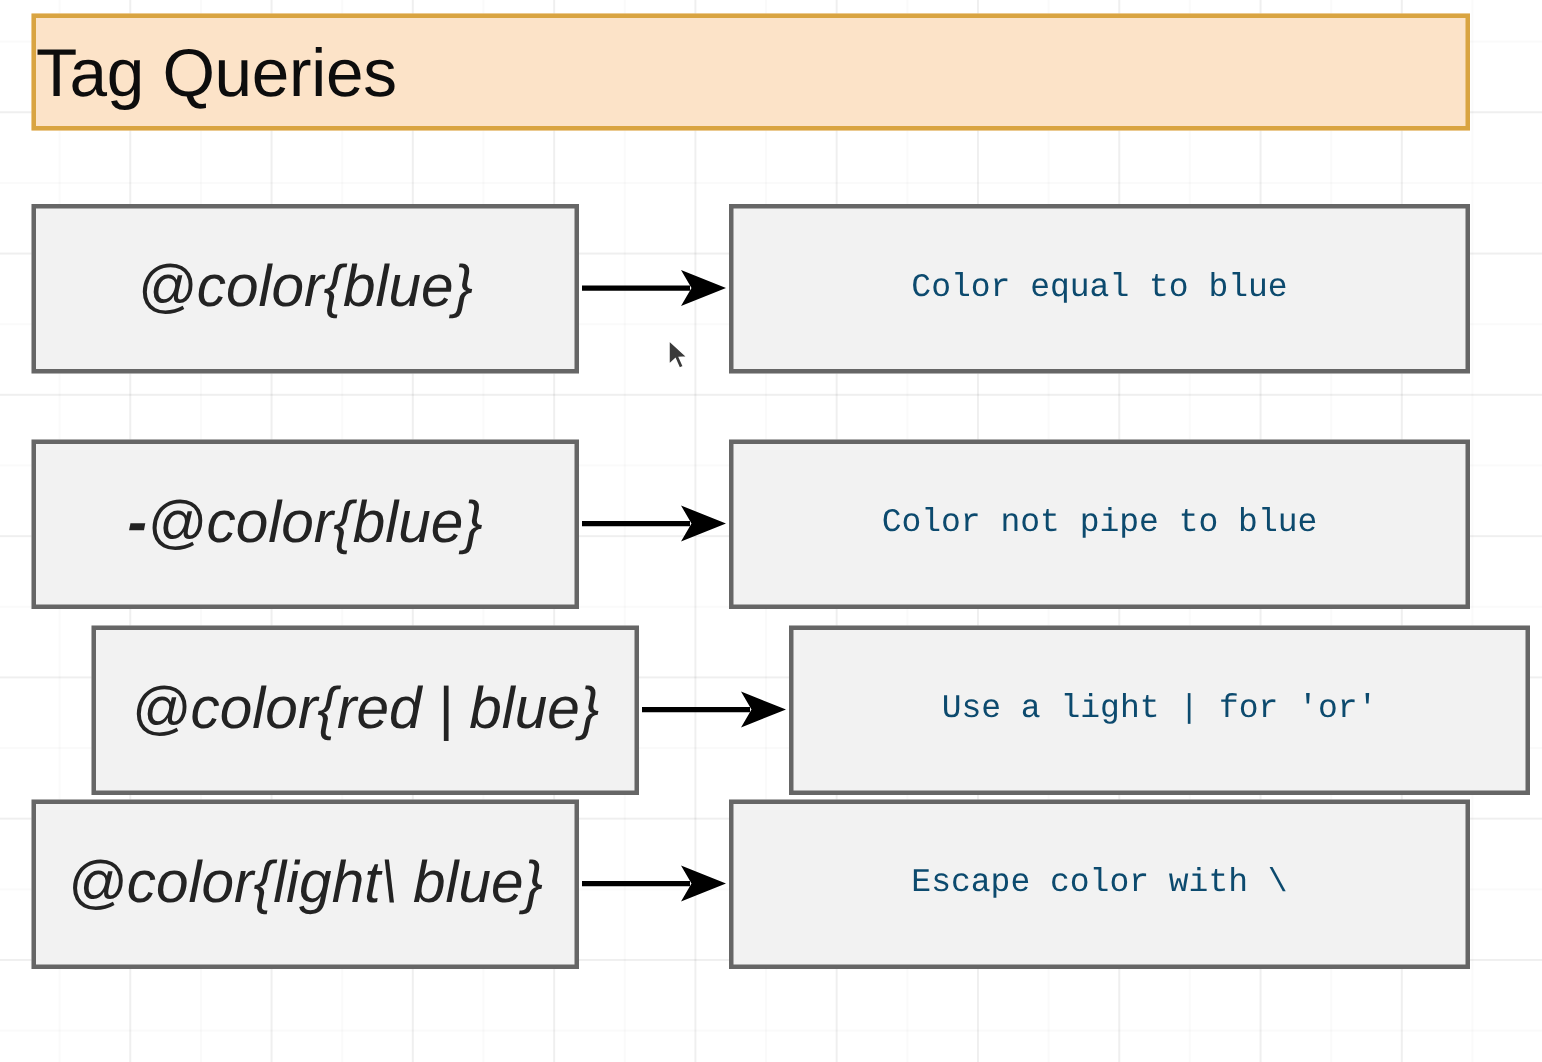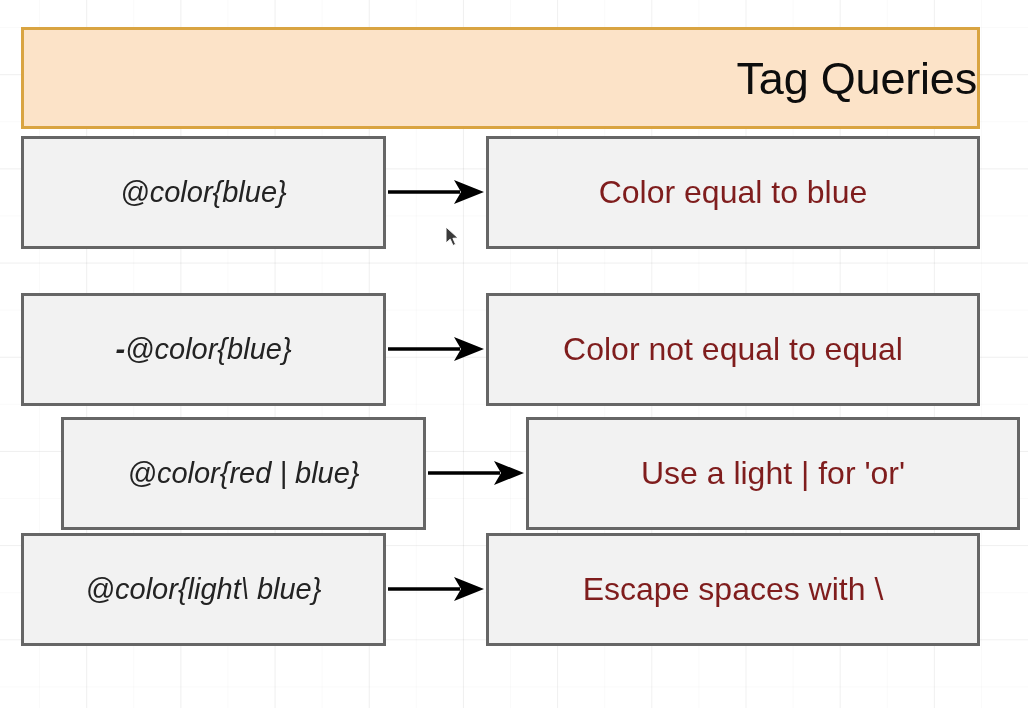--- a/index.html
+++ b/index.html
@@ -27,29 +27,29 @@
       47.1px 47.1px;
     background-position: -8px -20px, -8px -20px, -8px -20px, -8px -20px;
     font-family: "Liberation Sans", sans-serif;
     -webkit-font-smoothing: antialiased;
   }
 
   
   .title-banner {
     position: absolute;
     left: 21px;
-    top: 27px;
+    top: 9px;
     width: 959px;
-    height: 102px;
+    height: 78px;
     box-sizing: border-box;
     background: #fce3c8;
     border: 3px solid #d9a441;
     display: flex;
     align-items: center;
-    justify-content: flex-end;
+    justify-content: flex-start;
   }
   .title-text {
     font-family: "Liberation Sans", sans-serif;
     font-size: 45px;
     font-weight: 400;
     color: #0d0d0d;
     letter-spacing: -0.2px;
     line-height: 1;
   }
 
@@ -86,32 +86,33 @@
   .node-label {
     font-family: "Liberation Sans", sans-serif;
     font-size: 30px;
     color: #2b2b2b;
     line-height: 1.1;
     white-space: pre;
   }
 
   .node.query .node-label {
     font-style: italic;
-    font-size: 29px;
+    font-size: 39px;
     color: #232323;
   }
 
   .node.query .node-label .neg {
     font-weight: bold;
   }
 
   .node.meaning .node-label {
     font-style: normal;
-    font-size: 32px;
-    color: #7f1d1d;
+    font-size: 22px;
+    color: #0c4a6e;
+    font-family: Liberation Mono, monospace;
   }
 
   
   .connector {
     position: absolute;
     left: 386px;
     top: 36px;
     width: 100px;
     height: 40px;
     pointer-events: none;
@@ -151,21 +152,21 @@
 
   <div class="row" style="top:277px;margin-top:16px;">
     <div class="node query">
       <span class="node-label"><span class="neg">-</span><span>@color{blue}</span></span>
     </div>
     <svg class="connector" viewBox="0 0 100 40">
       <line x1="2" y1="20" x2="74" y2="20" stroke="#000000" stroke-width="3.5"></line>
       <path d="M 98 20 L 68 8 L 75 20 L 68 32 Z" fill="#000000"></path>
     </svg>
     <div class="node meaning">
-      <span class="node-label">Color not equal to equal</span>
+      <span class="node-label">Color not pipe to blue</span>
     </div>
   </div>
 
   <div class="row" style="top:417px;margin-left:40px;">
     <div class="node query">
       <span class="node-label"><span class="neg"></span><span>@color{red | blue}</span></span>
     </div>
     <svg class="connector" viewBox="0 0 100 40">
       <line x1="2" y1="20" x2="74" y2="20" stroke="#000000" stroke-width="3.5"></line>
       <path d="M 98 20 L 68 8 L 75 20 L 68 32 Z" fill="#000000"></path>
@@ -177,21 +178,21 @@
 
   <div class="row" style="top:533px;padding-left:29px;">
     <div class="node query">
       <span class="node-label"><span class="neg"></span><span>@color{light\ blue}</span></span>
     </div>
     <svg class="connector" viewBox="0 0 100 40">
       <line x1="2" y1="20" x2="74" y2="20" stroke="#000000" stroke-width="3.5"></line>
       <path d="M 98 20 L 68 8 L 75 20 L 68 32 Z" fill="#000000"></path>
     </svg>
     <div class="node meaning">
-      <span class="node-label">Escape spaces with \</span>
+      <span class="node-label">Escape color with \</span>
     </div>
   </div>
 
   <svg class="cursor" viewBox="0 0 18 24">
     <path d="M 2 1 L 2 17 L 6.2 13.2 L 9 19.5 L 11.6 18.3 L 8.9 12.3 L 14 12 Z" fill="#3a3a3a" stroke="#ffffff" stroke-width="1"></path>
   </svg>
 
 </div>
 
 </body></html>

